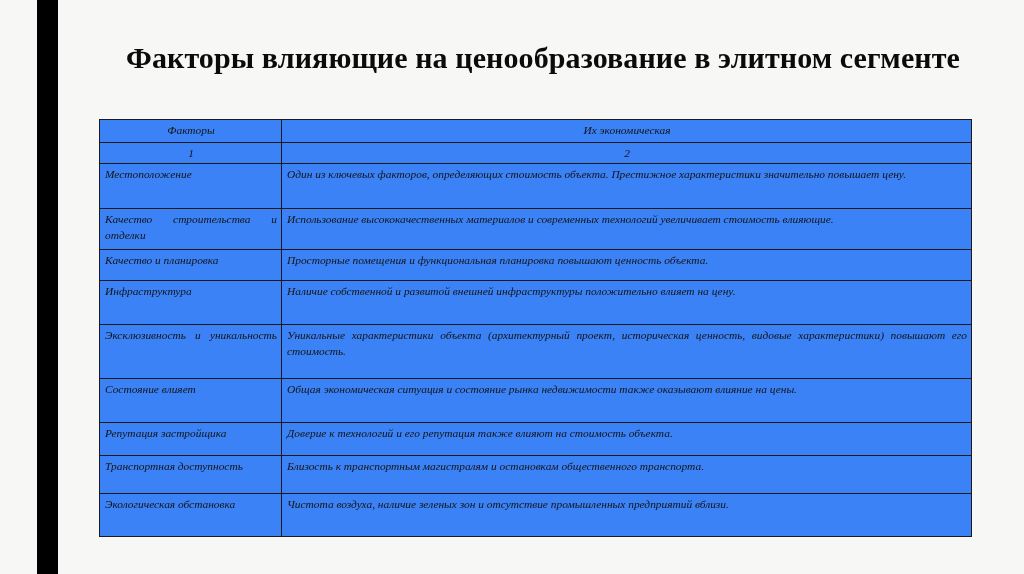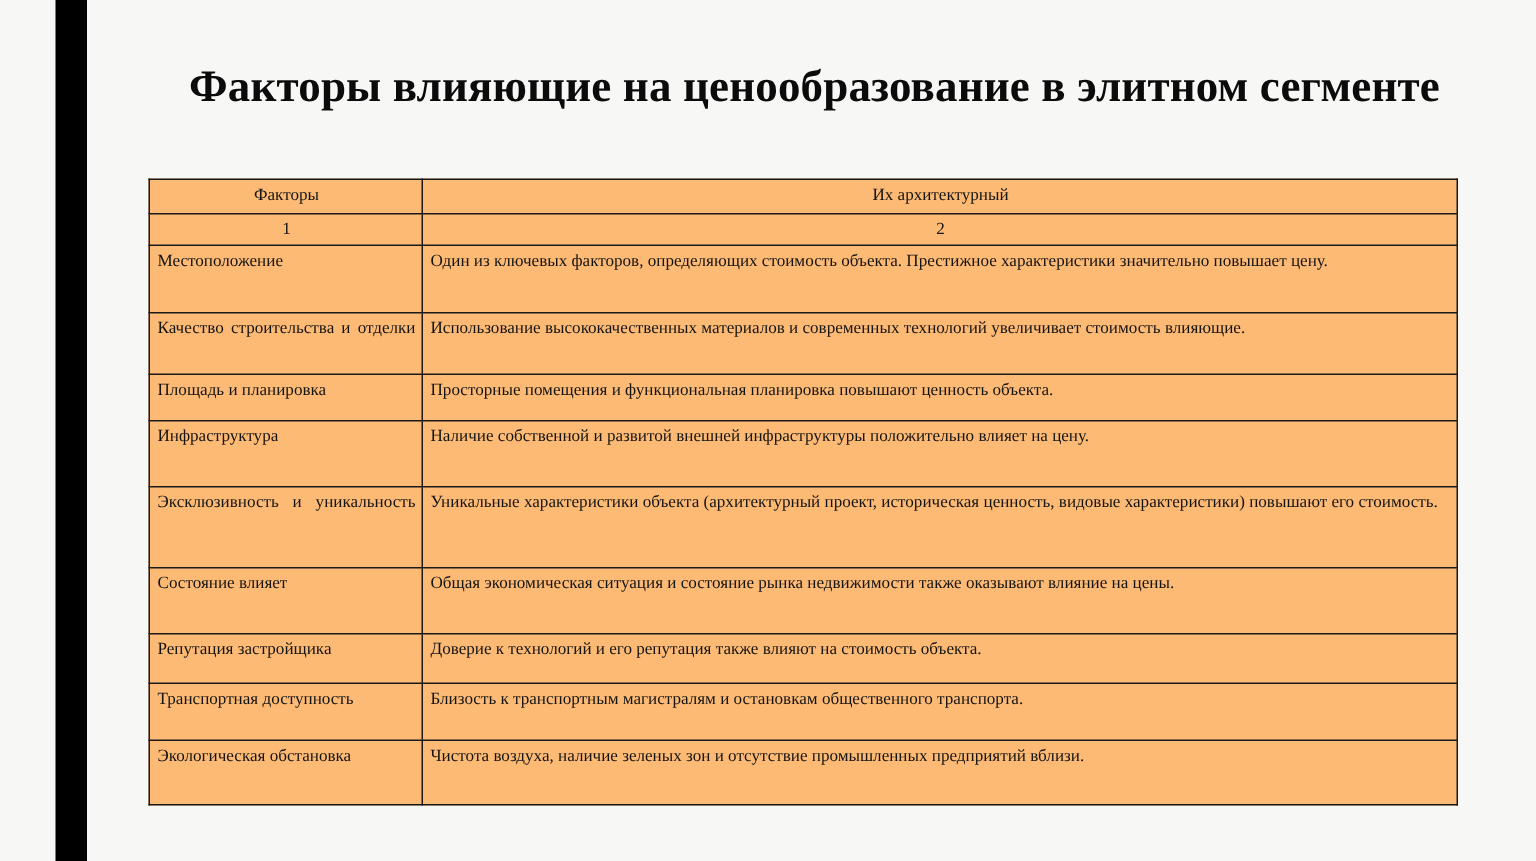--- a/index.html
+++ b/index.html
@@ -55,21 +55,22 @@
     position: absolute;
     left: 41px;
     top: 119px;
     width: 872px;
   }
 
   table.factors {
     border-collapse: collapse;
     width: 872px;
     table-layout: fixed;
-    background: #fdba74;
+    background: #3b82f6;
+    font-style: italic;
   }
 
   table.factors col.col-factor { width: 182px; }
   table.factors col.col-desc   { width: 690px; }
 
   table.factors td {
     border: 1px solid #1a1a1a;
     font-size: 11.4px;
     line-height: 1.42;
     color: #141414;
@@ -146,39 +147,39 @@
 
   <div class="table-wrap">
     <table class="factors">
       <colgroup>
         <col class="col-factor">
         <col class="col-desc">
       </colgroup>
       <tbody>
         <tr class="r-h1">
           <td class="hdr">Факторы</td>
-          <td class="hdr">Их архитектурный</td>
+          <td class="hdr">Их экономическая</td>
         </tr>
         <tr class="r-h2">
           <td class="numrow">1</td>
           <td class="numrow">2</td>
         </tr>
 
         <tr class="r1">
           <td class="factor plain">Местоположение</td>
           <td class="desc">Один из ключевых факторов, определяющих стоимость объекта. Престижное характеристики значительно повышает цену.</td>
         </tr>
 
         <tr class="r2">
           <td class="factor">Качество строительства и отделки</td>
           <td class="desc">Использование высококачественных материалов и современных технологий увеличивает стоимость влияющие.</td>
         </tr>
 
         <tr class="r3">
-          <td class="factor plain">Площадь и планировка</td>
+          <td class="factor plain">Качество и планировка</td>
           <td class="desc flat">Просторные помещения и функциональная планировка повышают ценность объекта.</td>
         </tr>
 
         <tr class="r4">
           <td class="factor plain">Инфраструктура</td>
           <td class="desc flat">Наличие собственной и развитой внешней инфраструктуры положительно влияет на цену.</td>
         </tr>
 
         <tr class="r5">
           <td class="factor">Эксклюзивность и уникальность</td>

